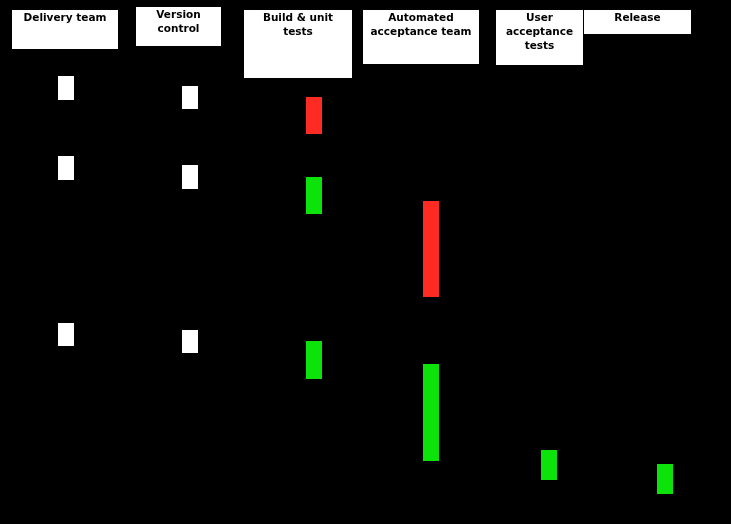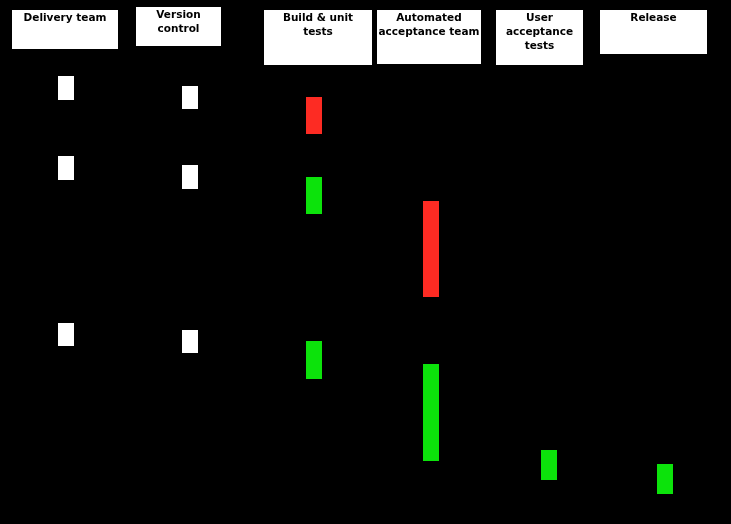--- a/index.html
+++ b/index.html
@@ -15,24 +15,24 @@
     text-align:center; box-sizing:border-box;
   }
   .mark { position:absolute; background:var(--box,#ffffff); }
   .bar  { position:absolute; }
   .bar.pass { background:var(--pass,#0ce30b); }
   .bar.fail { background:var(--fail,#fd2b23); }
 
   
   .s1{left:12px;top:10px;width:106px;height:39px}
   .s2{left:136px;top:7px;width:85px;height:39px}
-  .s3{left:264px;top:10px;width:108px;height:55px}
-  .s4{left:377px;top:10px;width:104px;height:54px}
+  .s3{left:244px;top:10px;width:108px;height:68px}
+  .s4{left:363px;top:10px;width:116px;height:54px}
   .s5{left:496px;top:10px;width:87px;height:55px}
-  .s6{left:600px;top:10px;width:107px;height:44px}
+  .s6{left:584px;top:10px;width:107px;height:24px}
 
   
   .d1{left:58px;top:76px;width:16px;height:24px}
   .d2{left:58px;top:156px;width:16px;height:24px}
   .d3{left:58px;top:323px;width:16px;height:23px}
   .v1{left:182px;top:86px;width:16px;height:23px}
   .v2{left:182px;top:165px;width:16px;height:24px}
   .v3{left:182px;top:330px;width:16px;height:23px}
 
   

